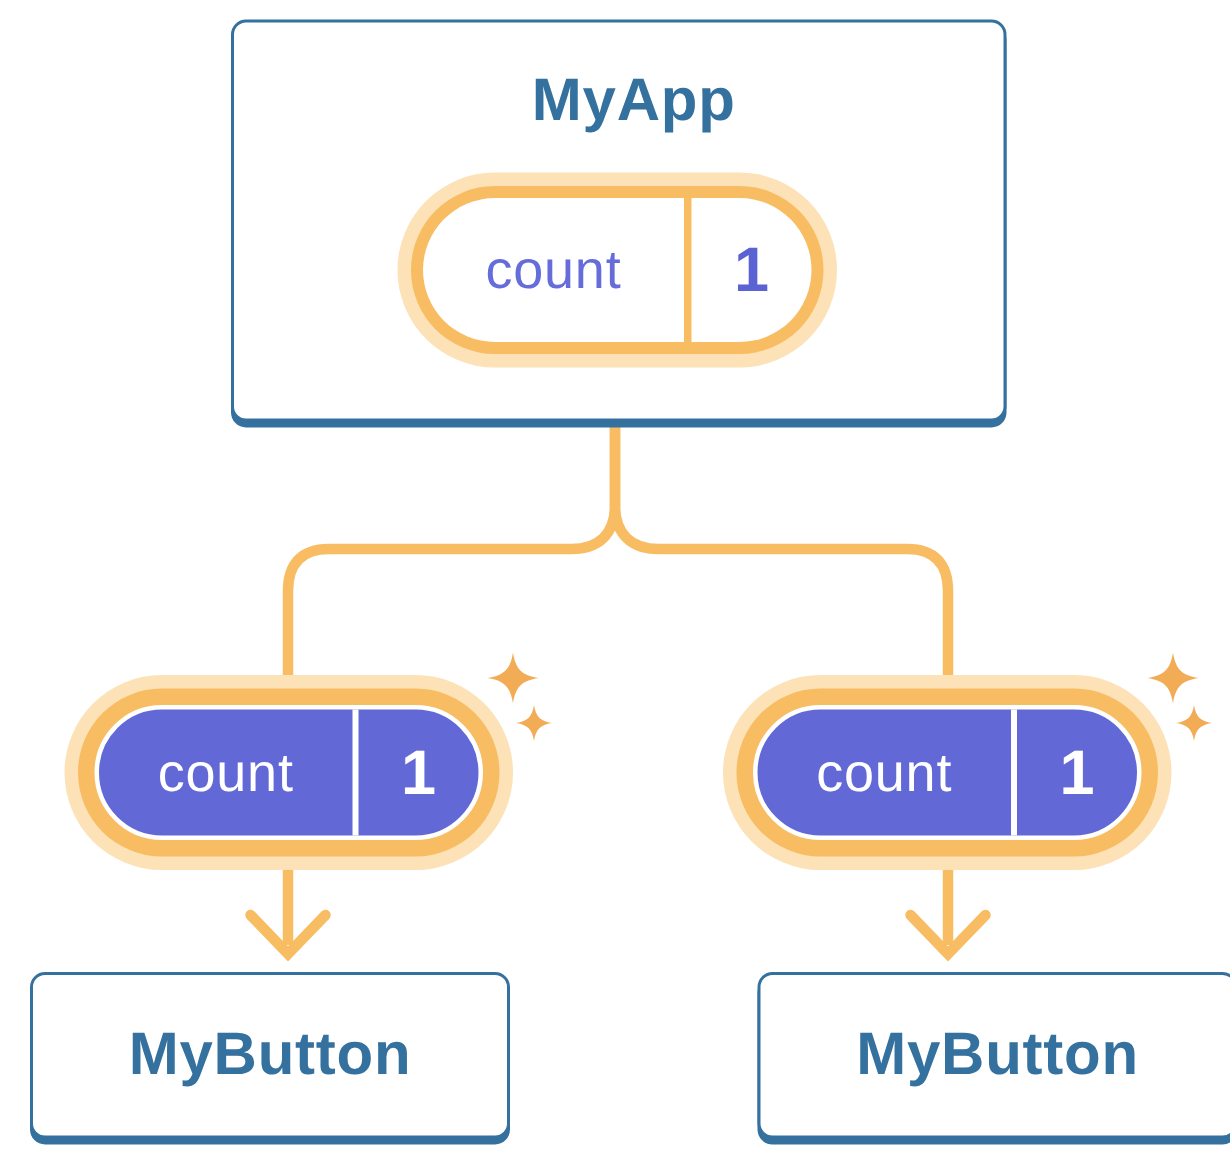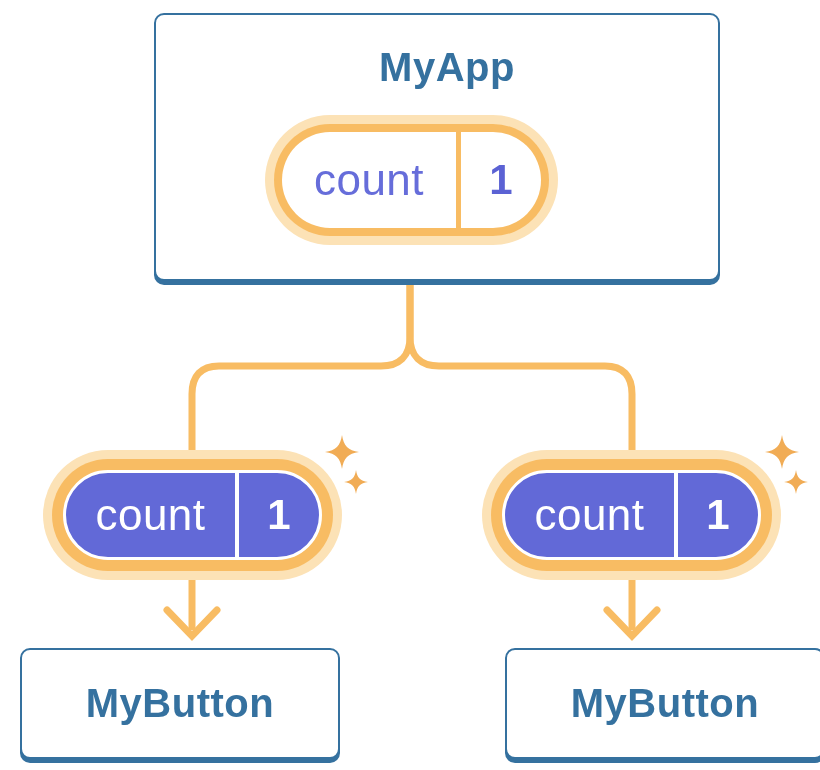--- a/index.html
+++ b/index.html
@@ -14,21 +14,21 @@
   
   .card{
     position:absolute;
     background:#ffffff;
     border:2px solid #35719F;
     border-radius:10px;
     box-shadow:0 4px 0 0 #35719F;
     z-index:2;
     box-sizing:border-box;
   }
-  .card-root{left:154px;top:13px;width:566px;height:268px;padding-left:20px;}
+  .card-root{left:154px;top:13px;width:517px;height:268px;padding-left:20px;}
   .card-leaf{width:320px;height:111px;display:flex;align-items:center;justify-content:center;margin-left:12px;}
   .card-leaf-left{left:8px;top:648px;}
   .card-leaf-right{left:493px;top:648px;}
   .card-title{
     color:#35719F;
     font-size:40px;font-weight:700;
     letter-spacing:.5px;
     text-align:center;
   }
   .card-root .card-title{margin-top:30px;}
@@ -54,21 +54,21 @@
     background:#6269D7;
     border:3px solid #ffffff;
     box-shadow:0 0 0 11px #F8BC63, 0 0 0 20px #FCE2B6;
   }
   .pill-solid-left{left:63px;top:470px;}
   .pill-solid-right{left:502px;top:470px;}
   .pill-solid .pill-name,.pill-solid .pill-value{color:#ffffff;}
   .pill-solid .pill-divider{background:#ffffff;width:4px;}
   .pill-name{
     flex:1;display:flex;align-items:center;justify-content:center;
-    font-size:44px;font-weight:400;letter-spacing:.5px;
+    font-size:36px;font-weight:400;letter-spacing:.5px;
   }
   .pill-value{
     width:80px;display:flex;align-items:center;justify-content:center;
     font-size:42px;font-weight:700;
   }
   .pill-divider{flex:none;}
 </style>
 </head>
 <body>
 

